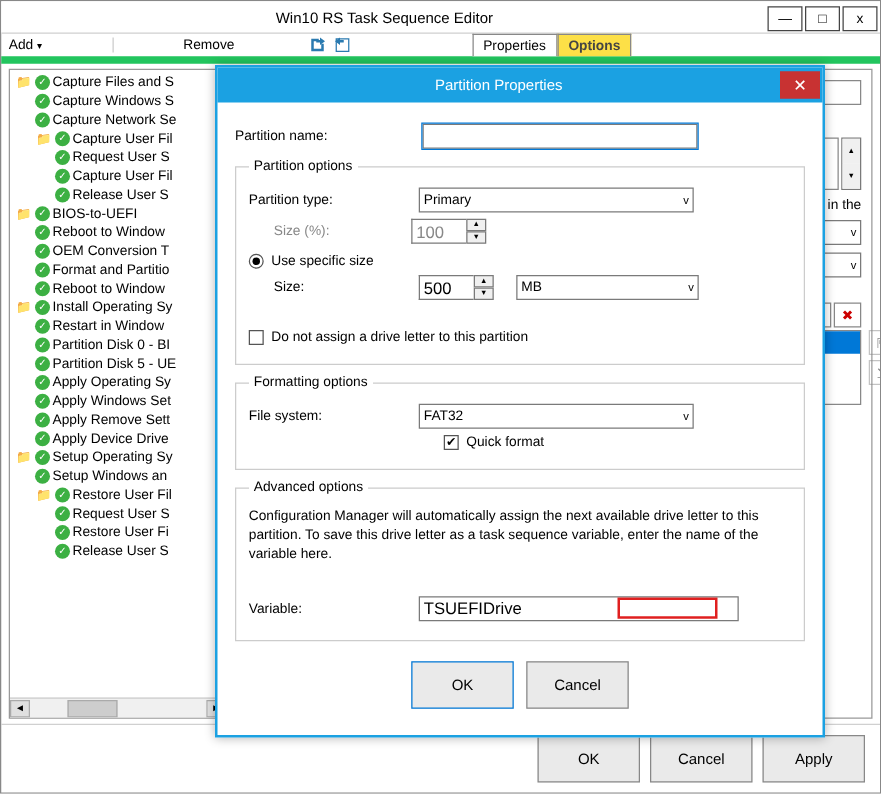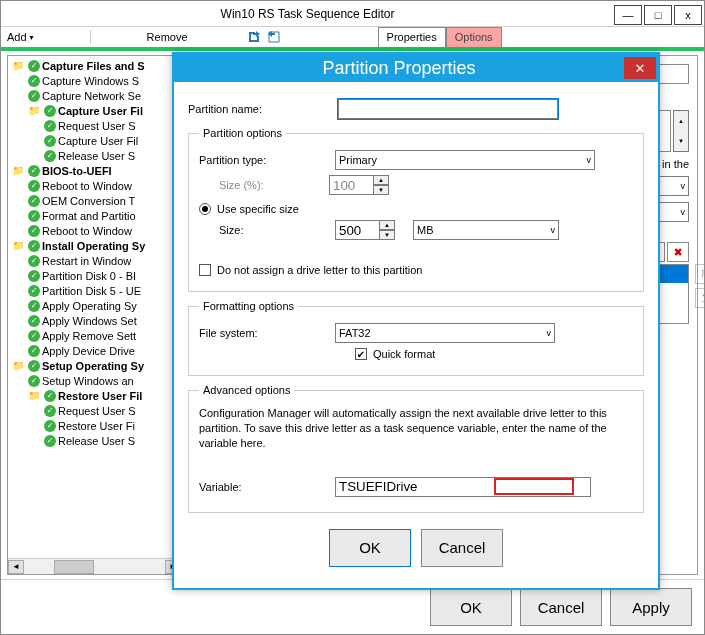--- a/index.html
+++ b/index.html
@@ -2,57 +2,57 @@
 <html><head>
 <meta charset="utf-8">
 <style>
   * { box-sizing: border-box; }
   body { margin:0; font-family:"Segoe UI",Tahoma,sans-serif; font-size:11px; background:#fff; width:705px; height:635px; overflow:hidden; position:relative; }
   .main-window { width:705px; height:635px; border:1px solid #888; background:#fff; display:flex; flex-direction:column; }
   .titlebar { height:26px; background:#fff; display:flex; align-items:center; border-bottom:1px solid #d0d0d0; }
   .title { flex:1; text-align:center; font-size:12px; color:#000; }
   .win-controls { display:flex; }
   .win-btn { width:28px; height:20px; border:1px solid #444; margin:2px 2px 0 0; display:flex; align-items:center; justify-content:center; font-size:11px; background:#fff; font-family:Arial; }
-  .toolbar { height:24px; display:flex; align-items:stretch; border-bottom:4px solid #22c55e;gap:48px; }
+  .toolbar { height:24px; display:flex; align-items:stretch; border-bottom:6px solid #22c55e;gap:48px; }
   .tool-sep { width:1px; background:#ccc; margin:3px 2px; }
   .tool-btn { padding:3px 6px; display:flex; align-items:center; gap:3px; color:#000; }
   .tabstrip { display:flex; margin-left:44px; }
   .tab { padding:3px 8px; border:1px solid #888; border-bottom:none; background:#fff; }
   .tab.active { background:#fff; }
-  .tab.inactive { background:#fca5a5; color:#444; }
+  .tab.inactive { background:#fde047; color:#444;font-weight:bold; }
   .content-area { flex:1; display:flex; overflow:hidden; }
   .tree-panel { width:175px; border:1px solid #999; margin:4px 4px 4px 6px; overflow:hidden; background:#fff; position:relative; }
   .tree { padding:2px; font-size:11px; }
   .tree-row { display:flex; align-items:center; height:15px; white-space:nowrap; overflow:hidden; }
   .indent0 { padding-left:2px; }
   .indent1 { padding-left:18px; }
   .indent2 { padding-left:34px; }
   .ticon { width:14px; height:14px; display:inline-flex; align-items:center; justify-content:center; margin-right:2px; font-size:10px; }
   .folder { color:#d9a400; }
   .check { width:12px; height:12px; border-radius:50%; background:#3cb043; color:#fff; font-size:8px; display:inline-flex; align-items:center; justify-content:center; margin-right:2px; }
-  .bold { font-weight:bold;text-align:center; }
+  .bold { font-weight:normal;text-align:center; }
   .right-panel { flex:1; position:relative; background:#fff; border:1px solid #999; margin:4px 6px 4px 0; }
   .rp-inner { padding:8px; }
   .rp-input { border:1px solid #888; background:#fff; width:100%; height:20px; }
   .rp-text { font-size:11px; margin:6px 0; }
   .rp-list { border:1px solid #888; height:60px; position:relative; }
   .rp-list-row { background:#0078d7; height:18px; }
   .rp-btnrow { display:flex; gap:2px; justify-content:flex-end; margin-bottom:2px; }
   .rp-smbtn { width:22px; height:20px; border:1px solid #888; display:flex; align-items:center; justify-content:center; }
   .scrollbar-h { position:absolute; bottom:0; left:0; right:0; height:16px; background:#f0f0f0; border-top:1px solid #ccc; display:flex; align-items:center; }
   .sb-btn { width:16px; height:14px; background:#e0e0e0; border:1px solid #aaa; display:flex; align-items:center; justify-content:center; font-size:8px; }
   .sb-track { flex:1; height:14px; background:#f0f0f0; position:relative; }
   .sb-thumb { position:absolute; left:30px; top:0; width:40px; height:14px; background:#cdcdcd; border:1px solid #aaa; }
   .bottom-buttons { display:flex; justify-content:flex-end; gap:8px; padding:8px 12px; border-top:1px solid #d0d0d0; }
-  .dlg-btn { min-width:82px; height:38px; border:1px solid #888; background:#eaeaea; display:flex; align-items:center; justify-content:center; font-size:15px; }
+  .dlg-btn { min-width:82px; height:38px; border:1px solid #888; background:#eaeaea; display:flex; align-items:center; justify-content:center; font-size:12px; }
   .arrow-down { font-size:8px; }
   
   .dialog { position:absolute; left:172px; top:52px; width:488px; height:538px; border:2px solid #1ba1e2; background:#fff; box-shadow:0 0 8px rgba(0,0,0,.3); display:flex; flex-direction:column; }
   .dlg-title { height:28px; background:#1ba1e2; color:#fff; display:flex; align-items:center; }
-  .dlg-title-text { flex:1; text-align:center; font-size:18px; }
+  .dlg-title-text { flex:1; text-align:center; font-size:12px; }
   .dlg-close { width:32px; height:22px; background:#c83232; color:#fff; display:flex; align-items:center; justify-content:center; font-family:Arial; font-size:13px; margin-right:2px; }
   .dlg-body { flex:1; padding:12px 14px 8px 14px; color:#000; }
   .form-row { display:flex; align-items:center; margin:5px 0; }
   .form-label { width:150px; }
   .form-label-sub { width:130px; padding-left:20px; color:#888; }
   .form-input { border:1px solid #7a7a7a; height:20px; padding:0 3px; background:#fff; }
   .form-input.focus { outline:1px solid #0078d7; }
   .form-select { border:1px solid #7a7a7a; height:20px; padding:0 3px; background:#fff; display:flex; align-items:center; justify-content:space-between; }
   .form-select .arr { font-size:9px; }
   .spin { width:60px; display:flex; }
@@ -311,21 +311,21 @@
   <div class="dlg-body">
     <div class="form-row">
       <div class="form-label">Partition name:</div>
       <input class="form-input focus" style="flex: 0 0 220px;" value="">
     </div>
 
     <fieldset>
       <legend>Partition options</legend>
       <div class="form-row">
         <div class="form-label" style="width:136px">Partition type:</div>
-        <div class="form-select" style="width:260px">
+        <div class="form-select" style="width:220px">
           <span>Primary</span>
             <span class="arr">v</span>
         </div>
       </div>
       <div class="form-row">
         <div class="form-label-sub">Size (%):</div>
         <div class="spin">
           <input disabled="" class="disabled" value="100" style="">
           <div class="spbtns">
               <div class="spb">▲</div>

